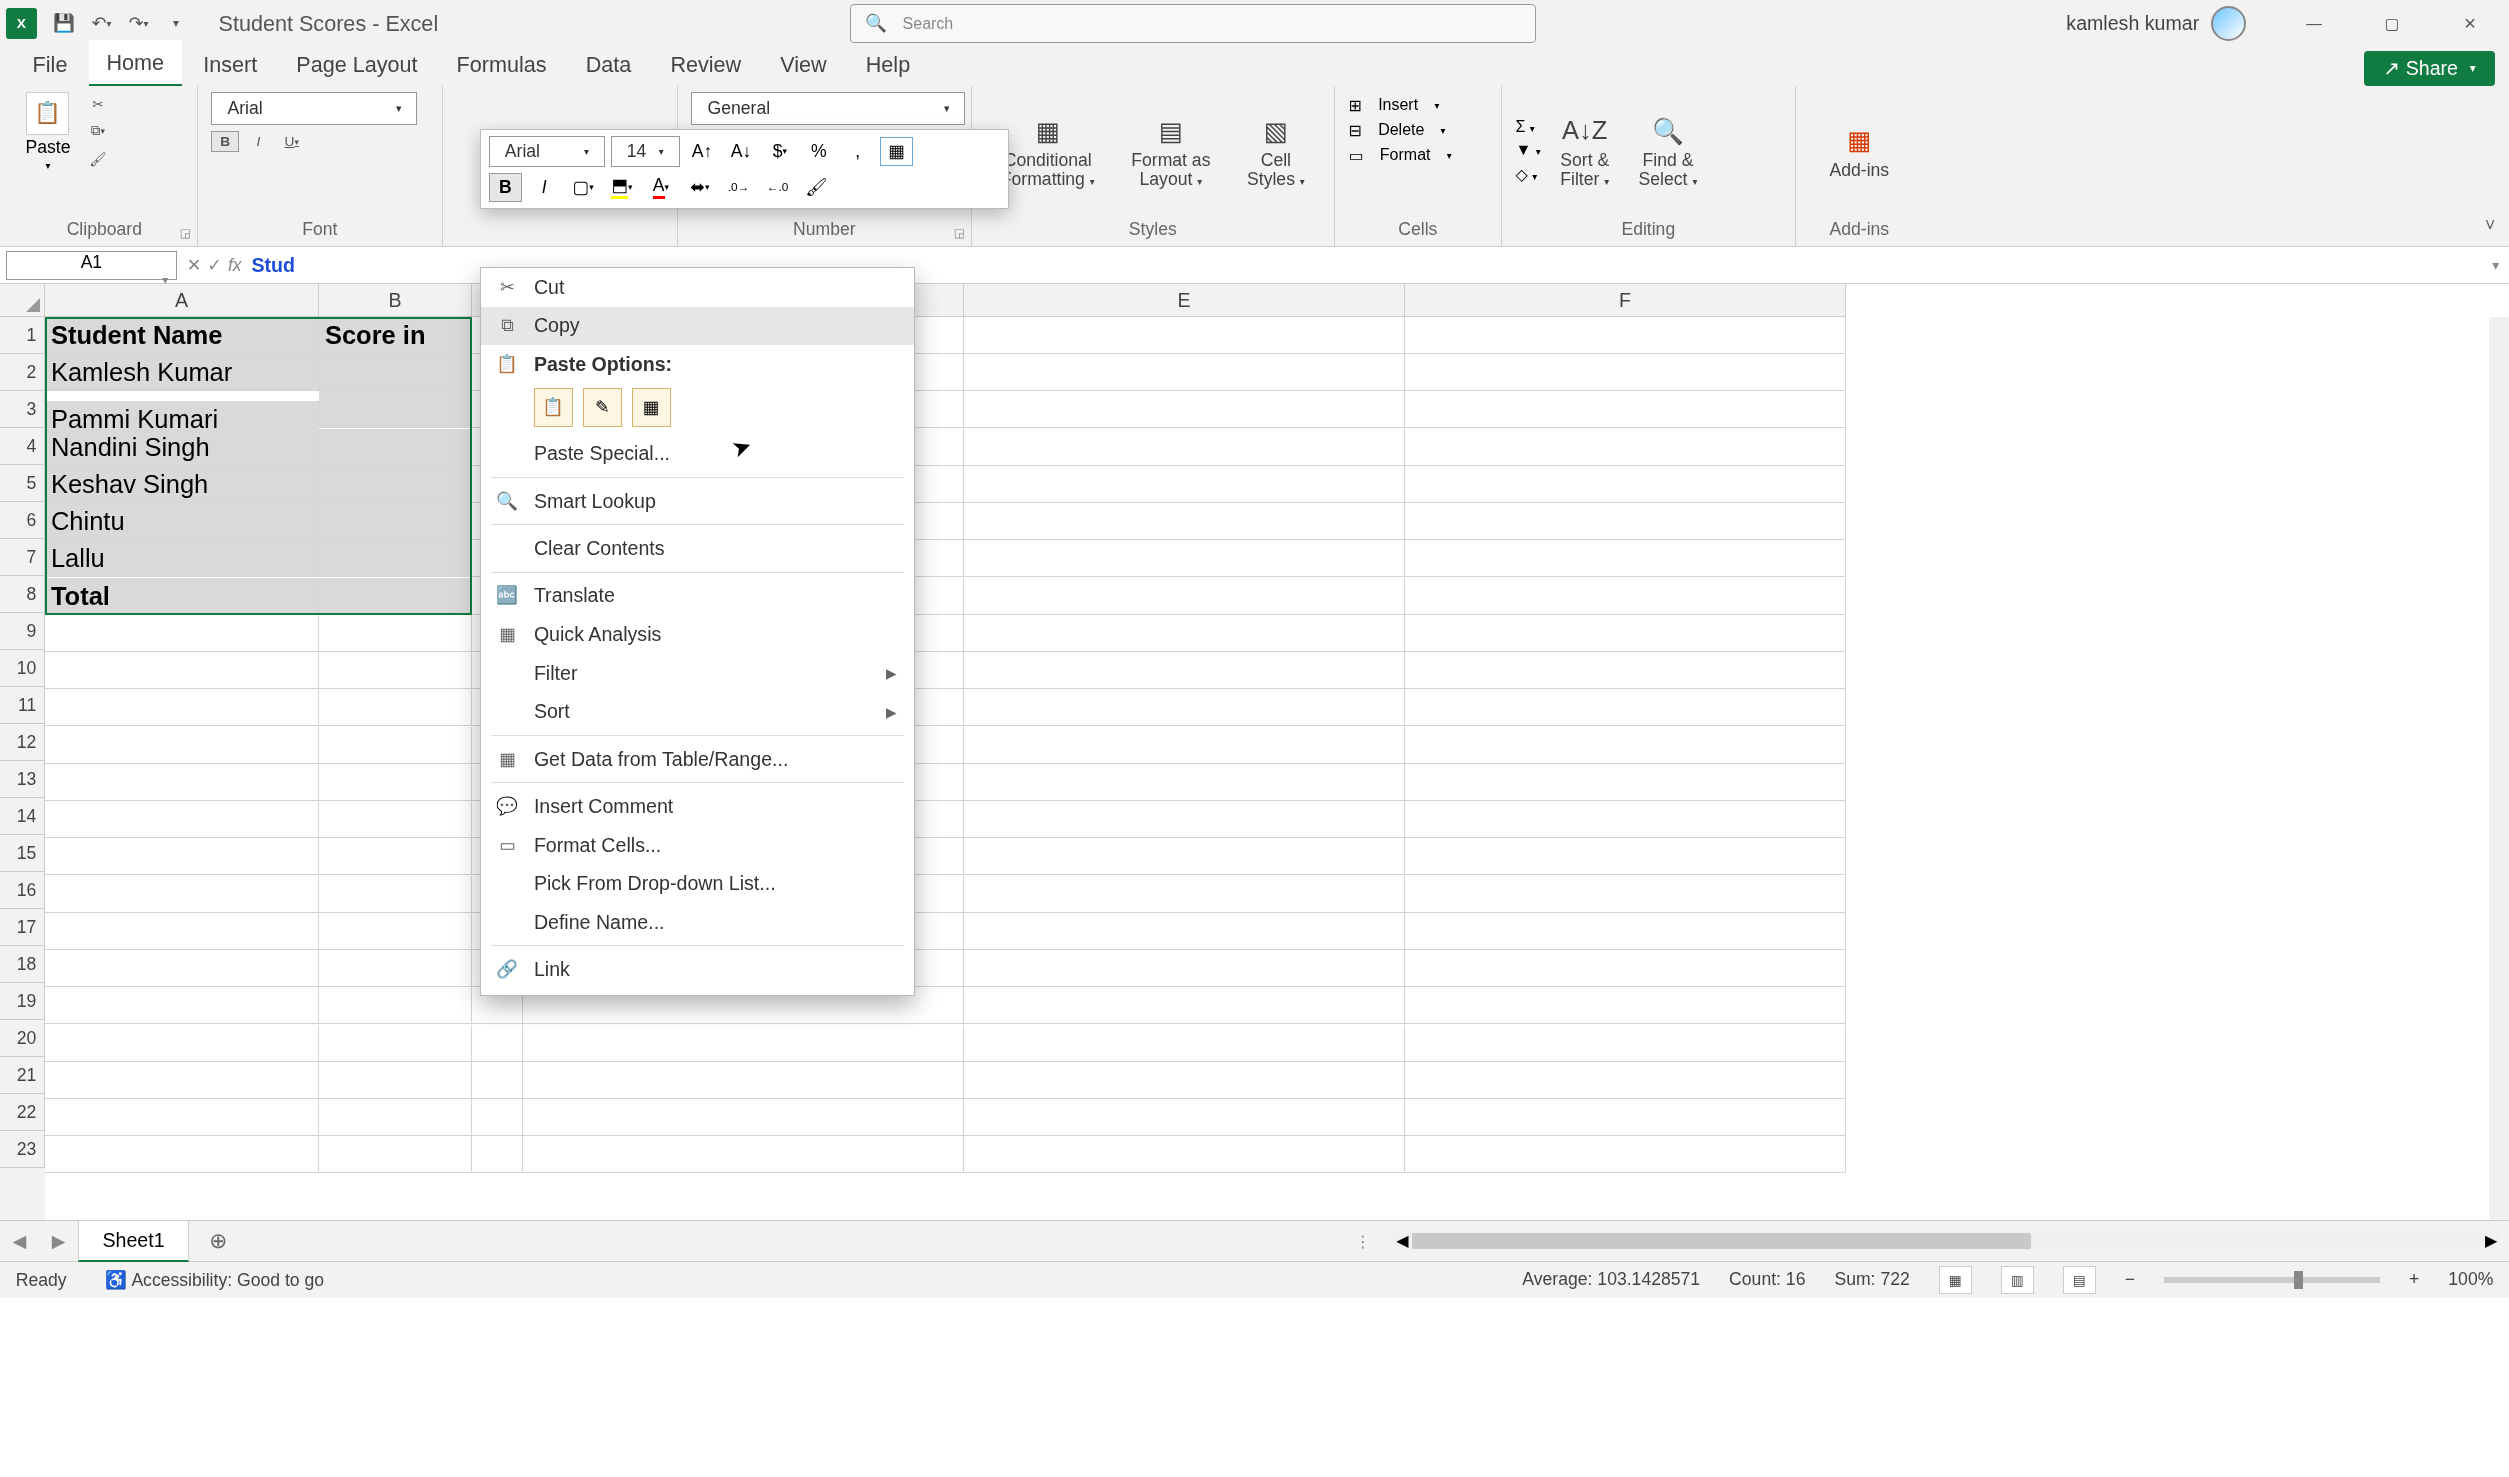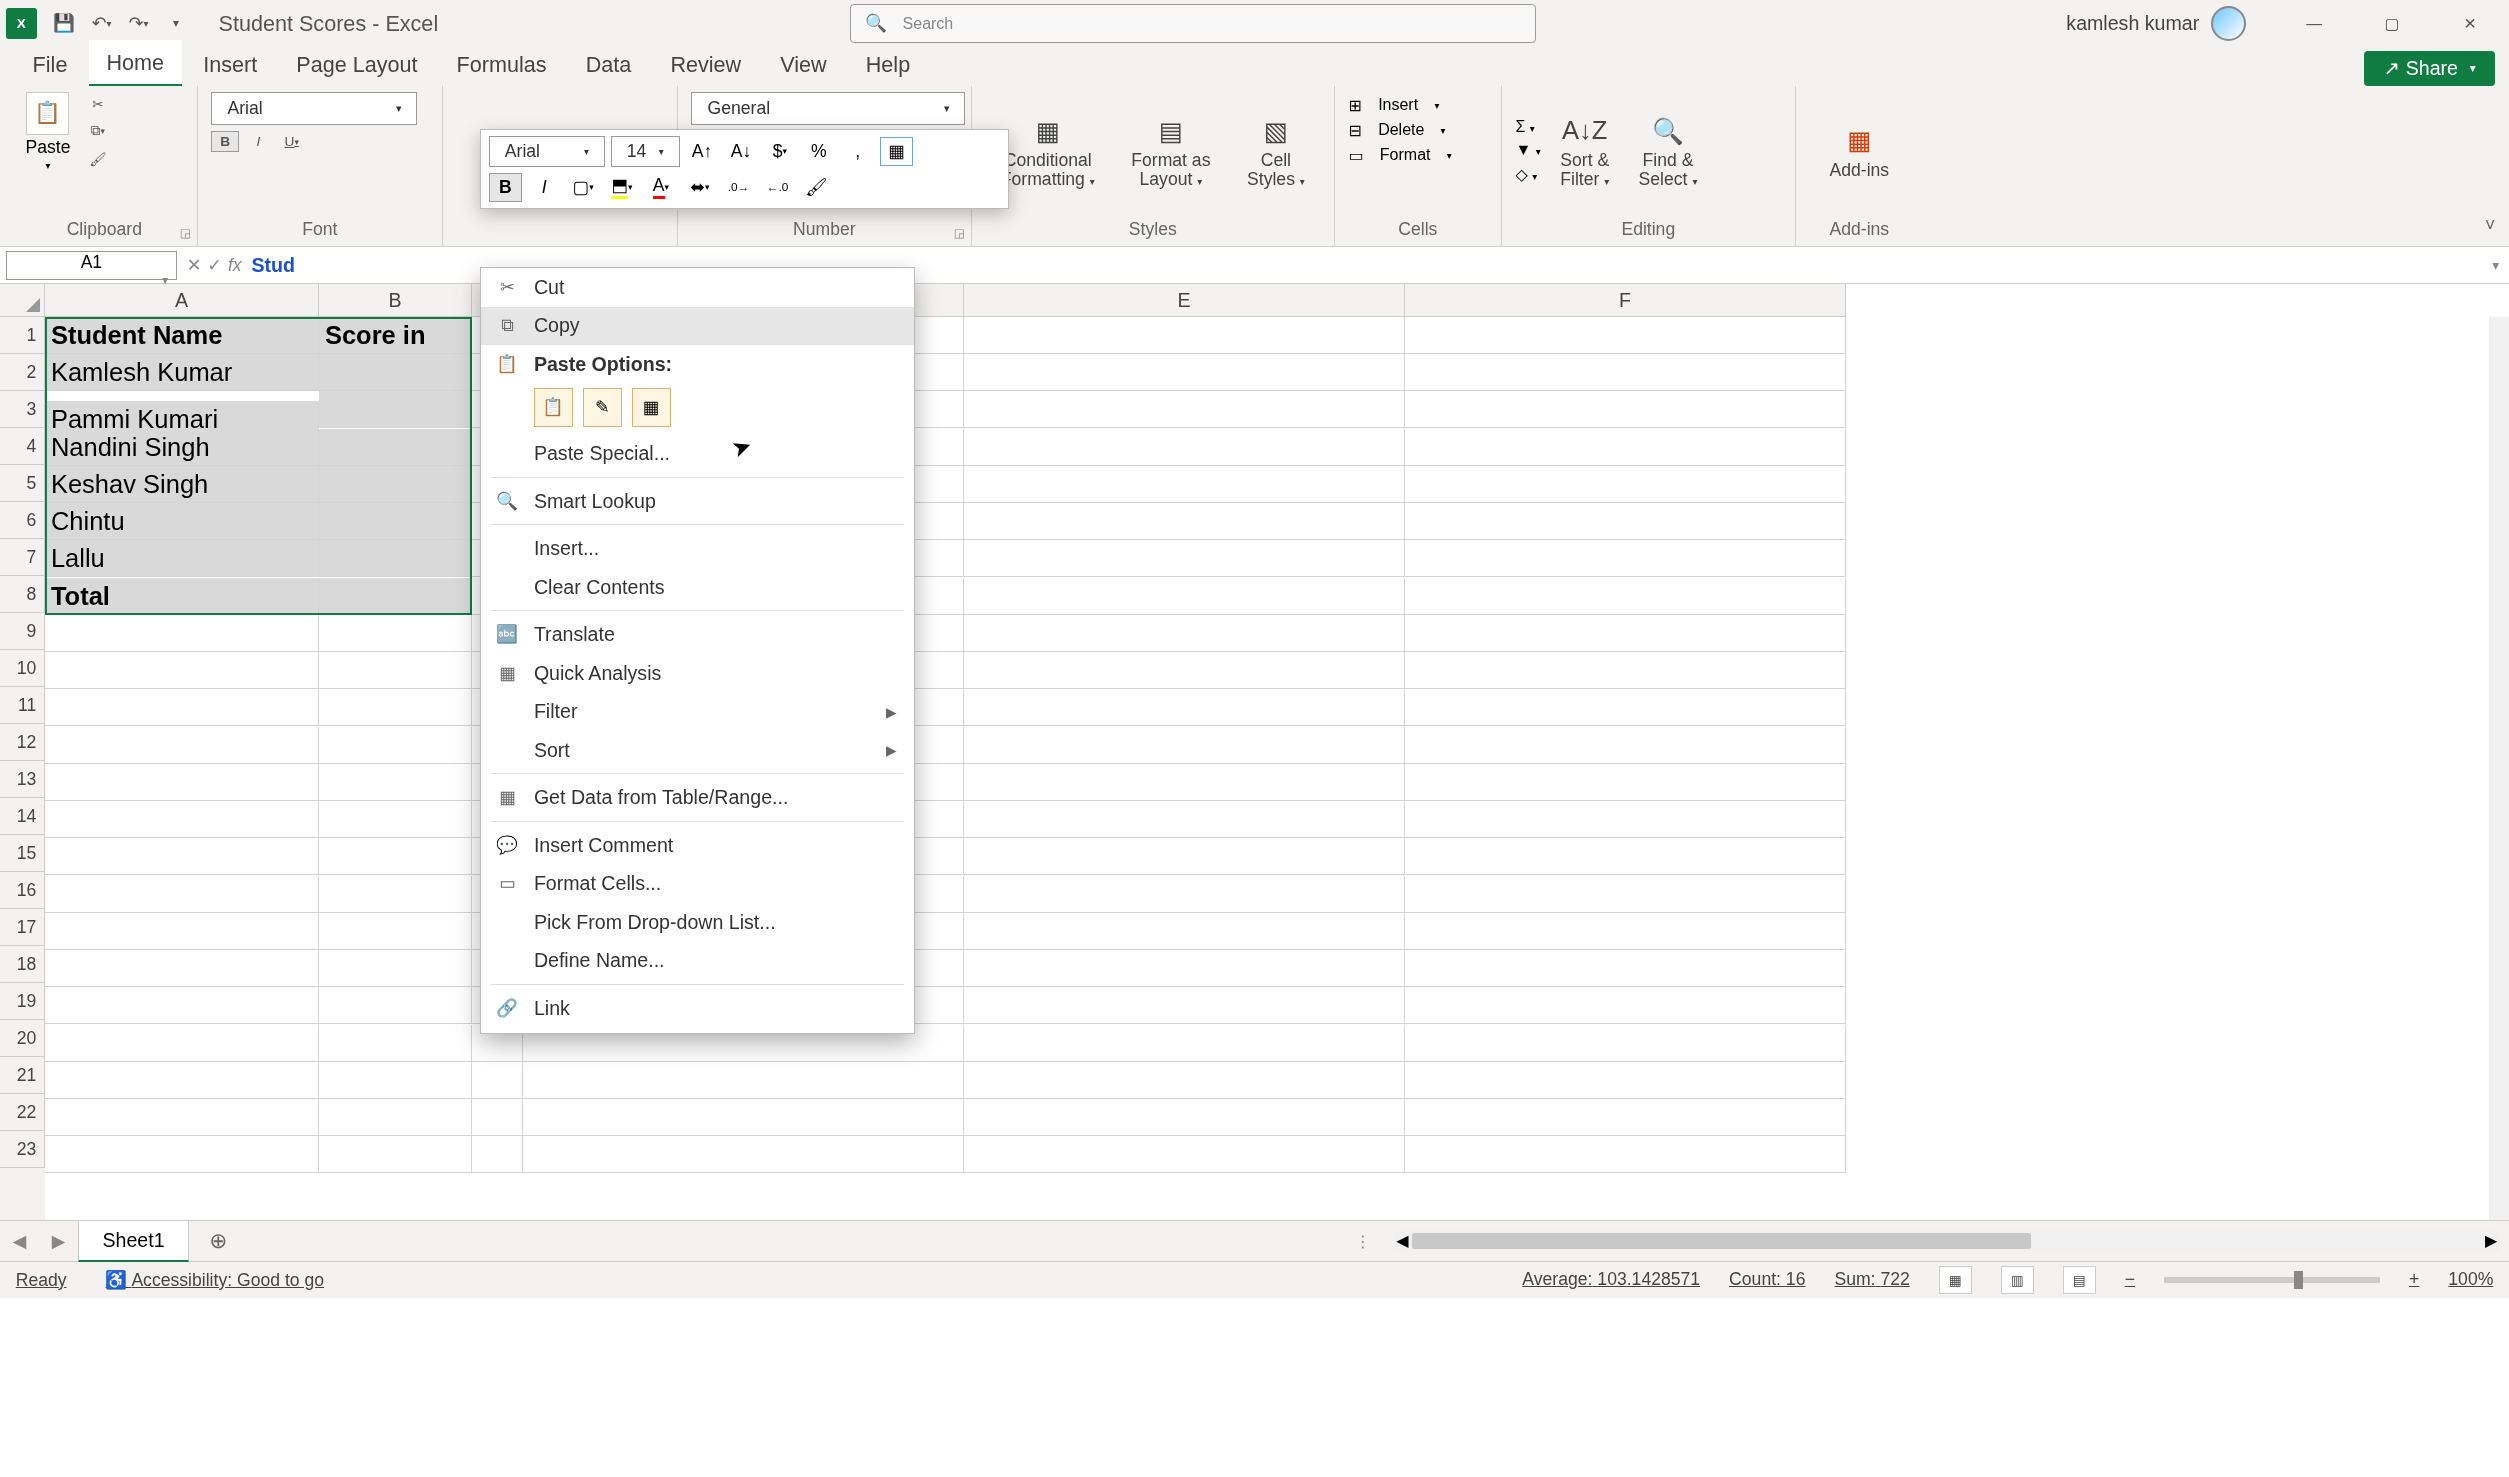--- a/index.html
+++ b/index.html
@@ -58,21 +58,21 @@
 .bold { font-weight:bold; }
 .vscroll { position:absolute; right:0; top:33px; bottom:0; width:19.6px; background:#f0f0f0; }
 
 .sheet-tabs { height:41px; display:flex; align-items:center; border-top:1px solid #ccc; background:#f3f2f1; }
 .st-nav { width:39px; display:flex; align-items:center; justify-content:center; color:#888; font-size:17.6px; }
 .st-tab { padding:7.8px 23.5px; background:#fff; border:1px solid #ccc; border-bottom:2px solid #107c41; font-size:19.6px; }
 .st-add { width:35px; display:flex; align-items:center; justify-content:center; font-size:21.6px; color:#666; margin-left:11.8px; }
 .hscroll { flex:1; height:19.6px; background:#f0f0f0; margin:0 9.8px; position:relative; }
 .hscroll .thumb { position:absolute; left:17.6px; top:2px; height:15.7px; width:56%; background:#c8c8c8; border-radius:2px; }
 
-.status { height:37px; background:#f3f2f1; border-top:1px solid #ccc; display:flex; align-items:center; padding:0 15.7px; font-size:17.6px; color:#444; gap:39px;text-decoration:underline; }
+.status { height:37px; background:#f3f2f1; border-top:1px solid #ccc; display:flex; align-items:center; padding:0 15.7px; font-size:17.6px; color:#444; gap:39px; }
 .status .right { margin-left:auto; display:flex; align-items:center; gap:29px; }
 .viewbtn { width:33px; height:27.4px; border:1px solid #ccc; background:#fff; display:flex; align-items:center; justify-content:center; font-size:13.7px; }
 .zoom-slider { width:216px; height:5.9px; background:#ccc; position:relative; }
 .zoom-slider .th { position:absolute; top:-5.9px; left:60%; width:9.8px; height:17.6px; background:#888; }
 
 
 .mini { position:absolute; left:480px; top:129px; width:529px; background:#fff; border:1px solid #bbb; box-shadow:0 5.9px 17.6px rgba(0,0,0,.25); padding:5.9px 7.8px; z-index:50; display:flex; flex-direction:column; gap:5.9px; }
 .mini-row { display:flex; align-items:center; gap:5.9px; }
 .mini .combo { height:31px; }
 .mini-btn { width:33px; height:29px; border:1px solid transparent; display:flex; align-items:center; justify-content:center; font-size:17.6px; }
@@ -537,24 +537,20 @@
       <span>Paste Special...</span>
     </div>
   <div class="ctx-sep"></div>
   <div class="ctx-item">
       <span class="icn">🔍</span>
       <span>Smart Lookup</span>
     </div>
   <div class="ctx-sep"></div>
   <div class="ctx-item">
       <span class="icn"></span>
-      <span>Insert...</span>
-    </div>
-  <div class="ctx-item">
-      <span class="icn"></span>
       <span>Clear Contents</span>
     </div>
   <div class="ctx-sep"></div>
   <div class="ctx-item">
       <span class="icn" style="color:#107c41">🔤</span>
       <span>Translate</span>
     </div>
   <div class="ctx-item">
       <span class="icn">▦</span>
       <span>Quick Analysis</span>

